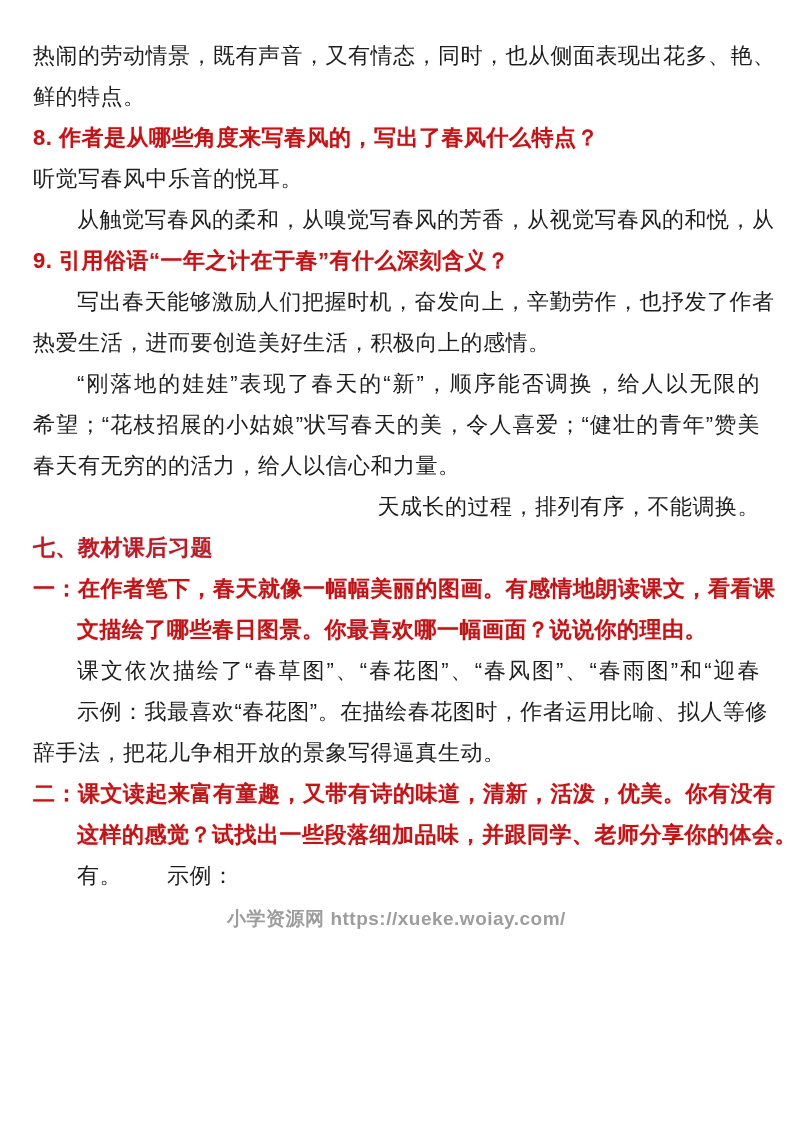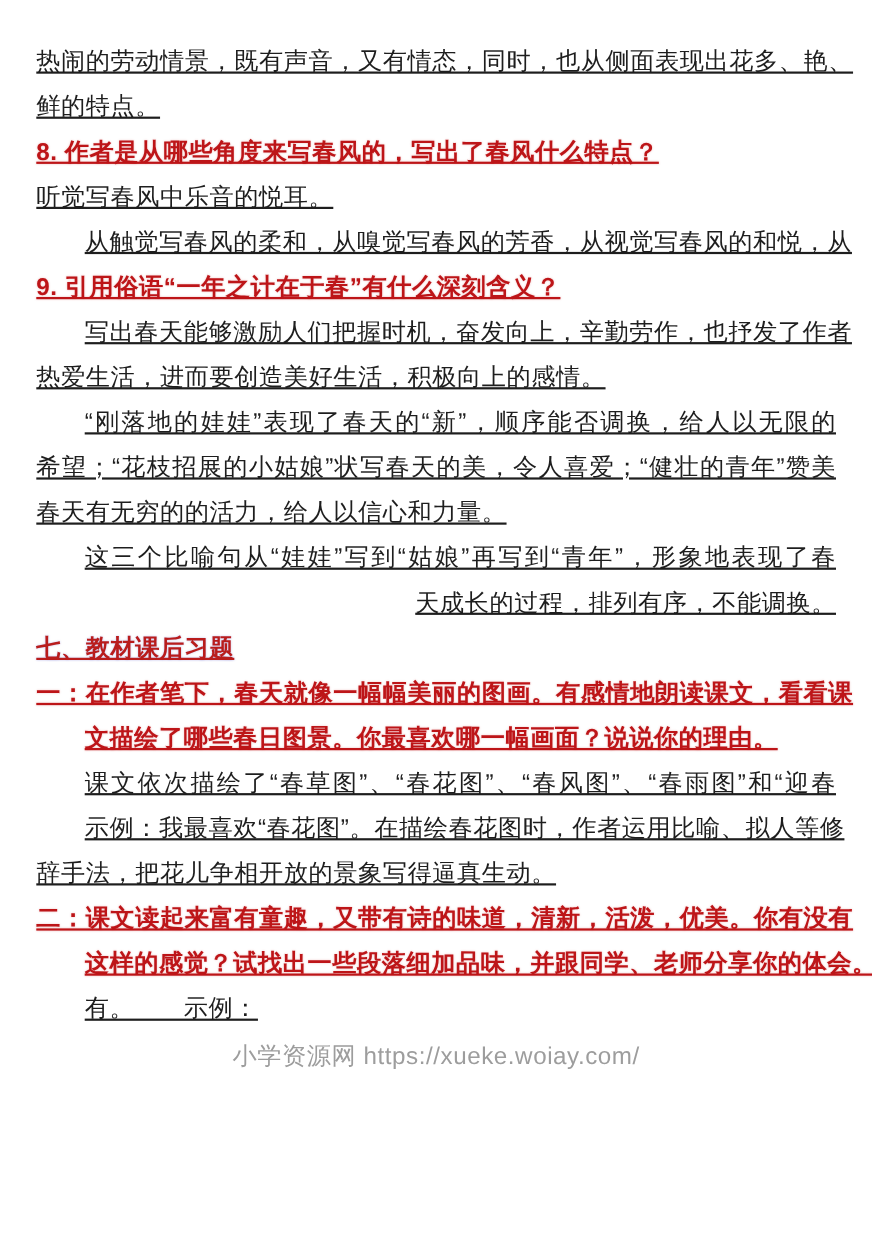--- a/index.html
+++ b/index.html
@@ -25,21 +25,20 @@
     flex: 0 0 auto;
   }
   .block {
     margin: 0;
   }
   .line {
     font-size: 22px;
     line-height: 41px;
     white-space: nowrap;
     letter-spacing: 0.5px;
-    text-decoration: underline;
   }
   
   .line.full {
     text-align: justify;
     text-align-last: justify;
   }
   .block.body .line {
     color: #1e1e1e;
     font-weight: 400;
   }
@@ -49,25 +48,25 @@
     text-shadow: 0 0 2px rgba(189, 21, 24, 0.28);
   }
   .block.blue .line {
     color: #b91c1c;
     font-weight: 700;
     text-shadow: 0 0 2px rgba(22, 23, 184, 0.28);
   }
   .footer {
     margin-top: 11px;
     text-align: center;
-    font-size: 22px;
+    font-size: 19px;
     line-height: 24px;
     color: #9d9d9d;
     letter-spacing: 0.5px;
-    font-weight: 400;
+    font-weight: 700;
   }
 </style>
 </head>
 <body>
 
 <div class="page">
   <div class="doc-body">
       <div class="block body">
         <div class="line full" style="padding-left: 0em;">热闹的劳动情景，既有声音，又有情态，同时，也从侧面表现出花多、艳、</div>
         <div class="line" style="padding-left: 0em;">鲜的特点。</div>
@@ -85,21 +84,20 @@
       <div class="block body">
         <div class="line full" style="padding-left: 2em;">写出春天能够激励人们把握时机，奋发向上，辛勤劳作，也抒发了作者</div>
         <div class="line" style="padding-left: 0em;">热爱生活，进而要创造美好生活，积极向上的感情。</div>
       </div>
       <div class="block body">
         <div class="line full" style="padding-left: 2em;">“刚落地的娃娃”表现了春天的“新”，顺序能否调换，给人以无限的</div>
         <div class="line full" style="padding-left: 0em;">希望；“花枝招展的小姑娘”状写春天的美，令人喜爱；“健壮的青年”赞美</div>
         <div class="line" style="padding-left: 0em;">春天有无穷的的活力，给人以信心和力量。</div>
       </div>
       <div class="block body">
-        <div class="line full" style="padding-left: 2em;">这三个比喻句从“娃娃”写到“姑娘”再写到“青年”，形象地表现了春</div>
         <div class="line" style="padding-left: 0em; text-align: right;">天成长的过程，排列有序，不能调换。</div>
       </div>
       <div class="block blue">
         <div class="line" style="padding-left: 0em;">七、教材课后习题</div>
       </div>
       <div class="block red">
         <div class="line full" style="padding-left: 0em;">一：在作者笔下，春天就像一幅幅美丽的图画。有感情地朗读课文，看看课</div>
         <div class="line" style="padding-left: 2em;">文描绘了哪些春日图景。你最喜欢哪一幅画面？说说你的理由。</div>
       </div>
       <div class="block body">

